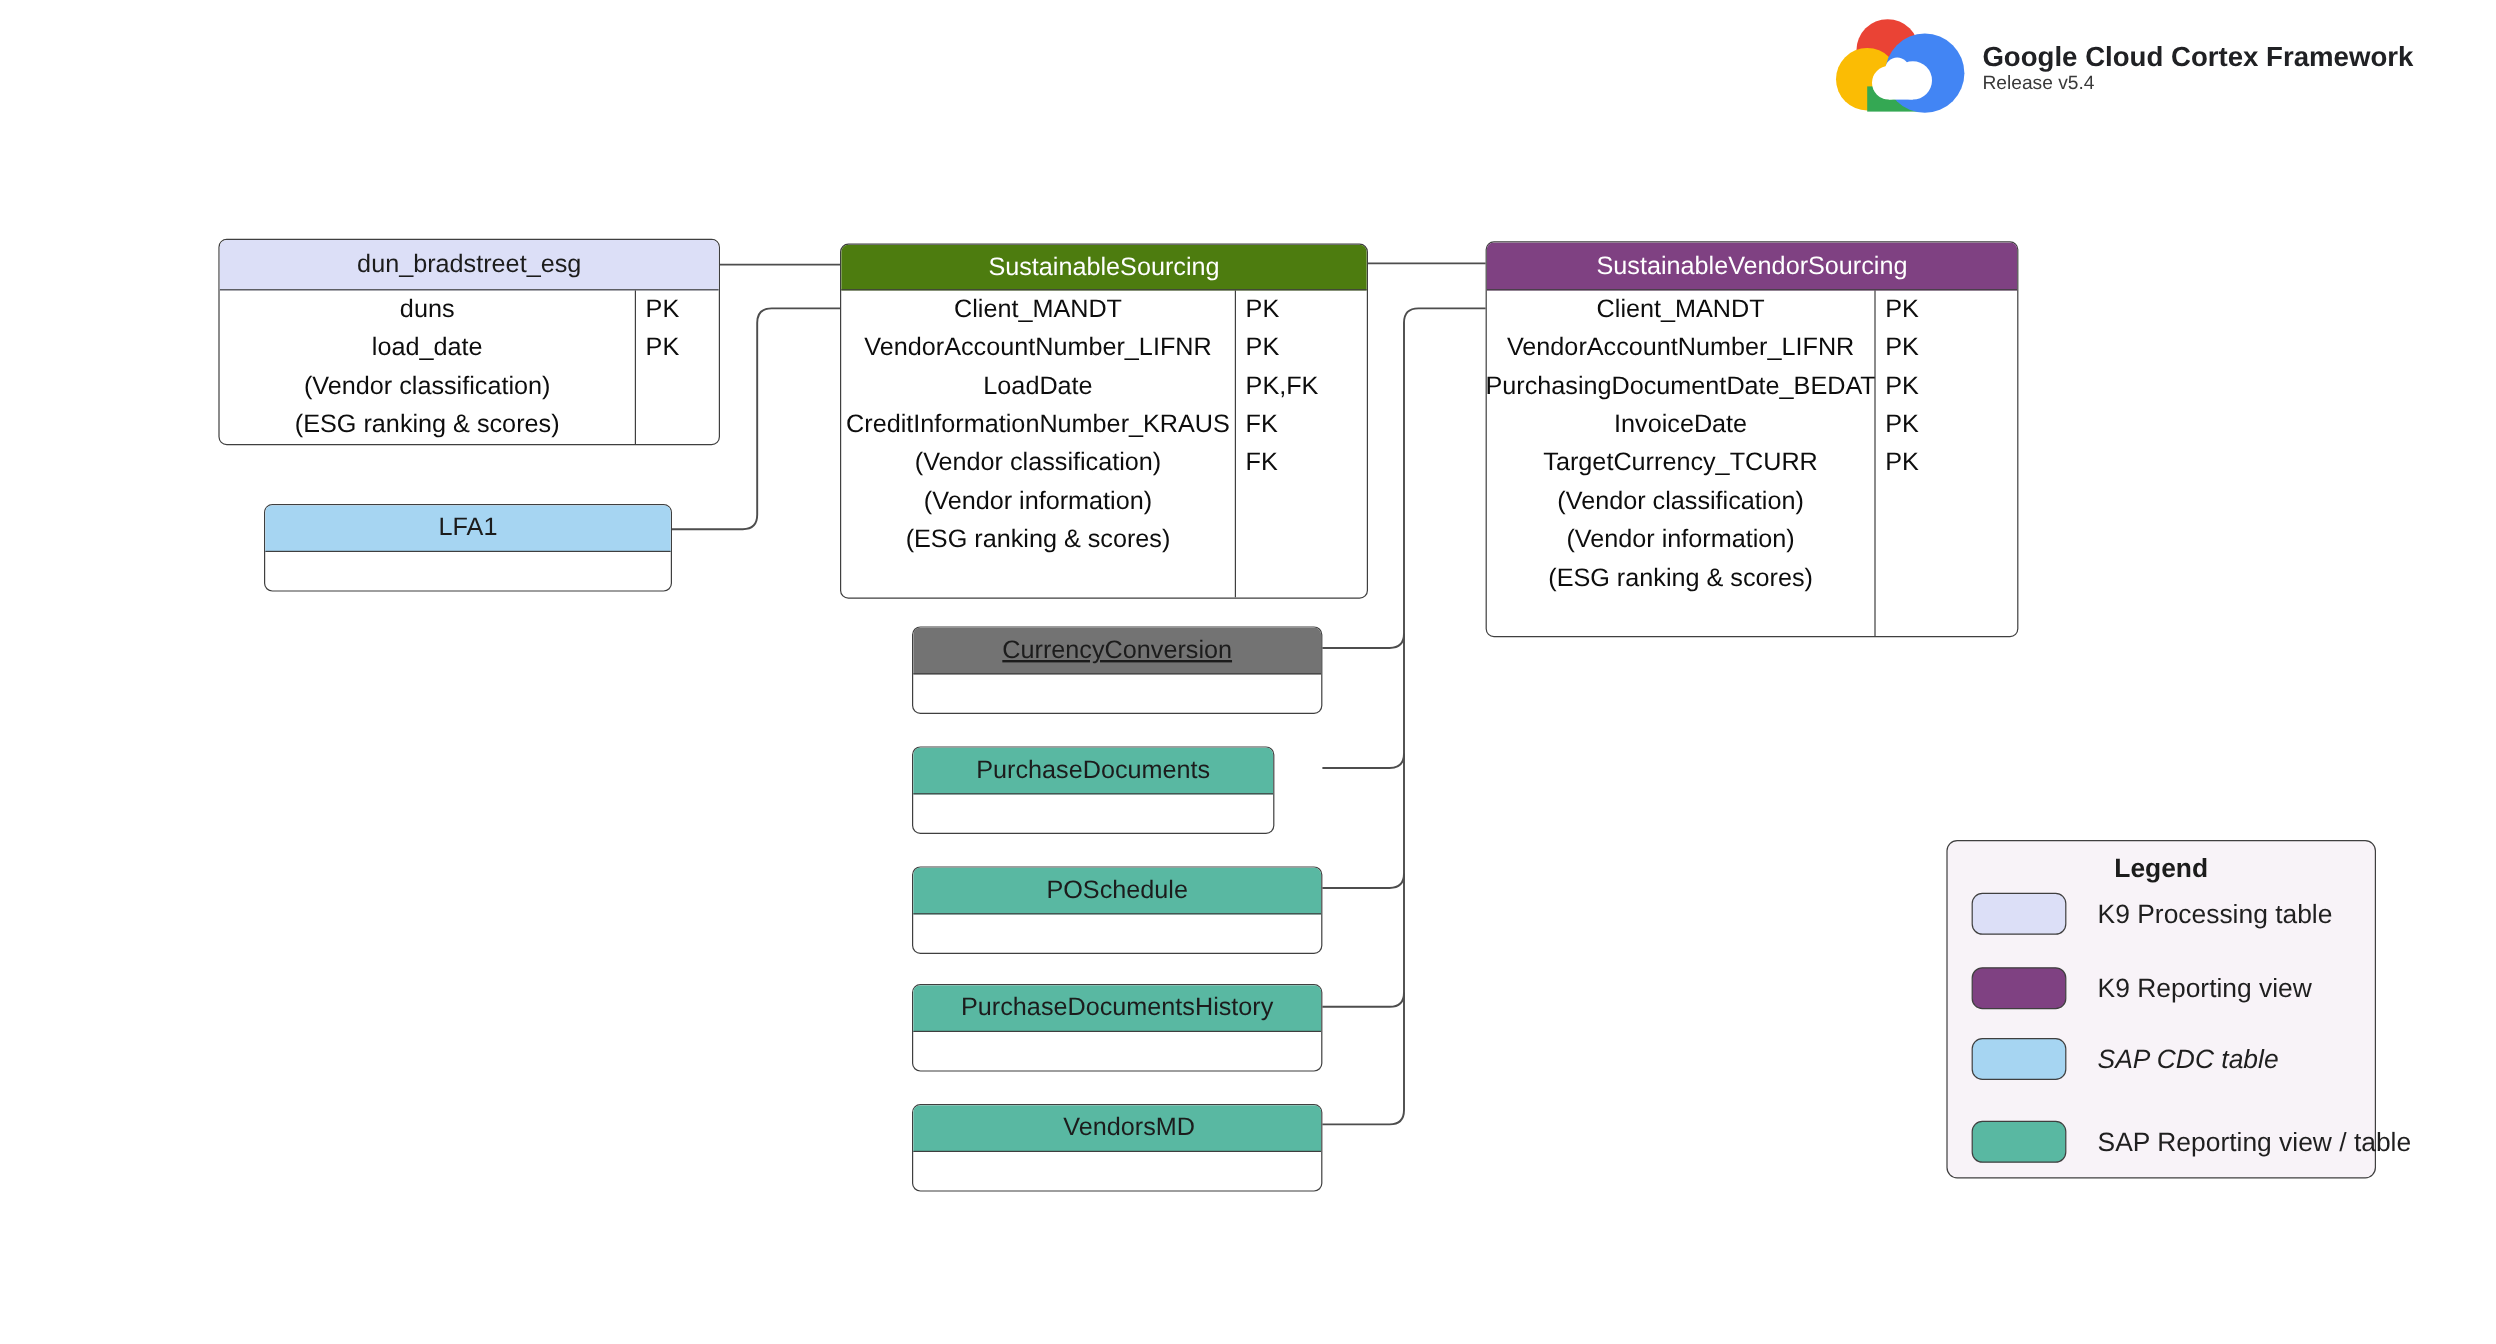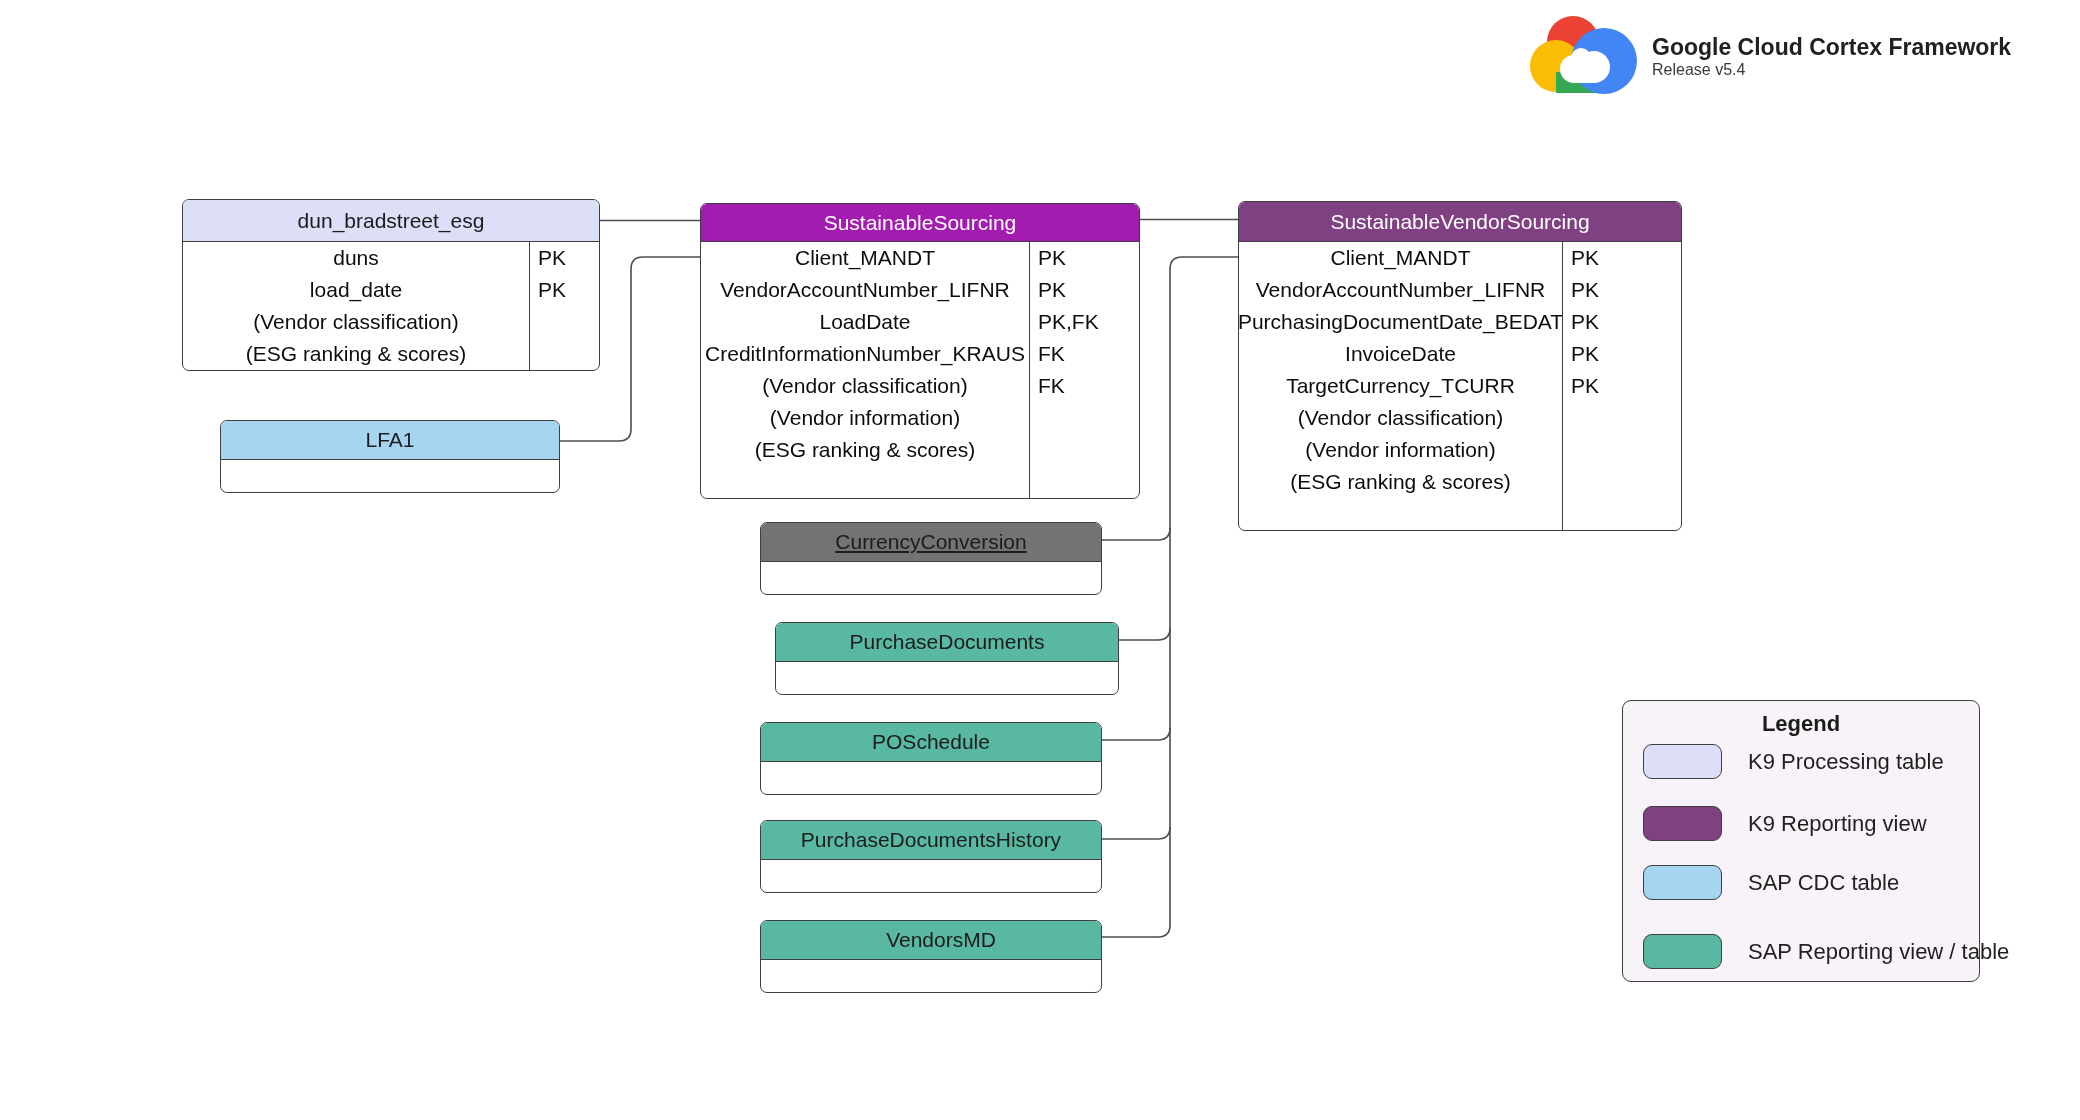--- a/index.html
+++ b/index.html
@@ -96,21 +96,21 @@
 <div class="table" style="left:220px;top:420px;width:340px;">
   <div class="thead" style="height: 38px; background: rgb(166, 213, 242); color: rgb(28, 28, 28);">LFA1</div>
   <div class="tbody">
     <div class="col-names">
       <div class="cell empty"></div>
     </div>
   </div>
 </div>
 
 <div class="table" style="left:700px;top:203px;width:440px;">
-  <div class="thead" style="height: 37px; background: #a21caf; color: rgb(255, 255, 255);">SustainableSourcing</div>
+  <div class="thead" style="height: 37px; background: #4d7c0f; color: rgb(255, 255, 255);">SustainableSourcing</div>
   <div class="tbody">
     <div class="col-names">
       <div class="cell">Client_MANDT</div>
       <div class="cell">VendorAccountNumber_LIFNR</div>
       <div class="cell">LoadDate</div>
       <div class="cell">CreditInformationNumber_KRAUS</div>
       <div class="cell">(Vendor classification)</div>
       <div class="cell">(Vendor information)</div>
       <div class="cell">(ESG ranking &amp; scores)</div>
     </div>
@@ -156,21 +156,21 @@
 
 <div class="table" style="left:760px;top:522px;width:342px;">
   <div class="thead" style="height: 38px; background: #737373; color: rgb(28, 28, 28); text-decoration: underline;">CurrencyConversion</div>
   <div class="tbody">
     <div class="col-names">
       <div class="cell empty"></div>
     </div>
   </div>
 </div>
 
-<div class="table" style="left:760px;top:622px;width:344px;margin-left:15px;">
+<div class="table" style="left:760px;top:622px;width:302px;">
   <div class="thead" style="height: 38px; background: rgb(89, 184, 162); color: rgb(28, 28, 28);">PurchaseDocuments</div>
   <div class="tbody">
     <div class="col-names">
       <div class="cell empty"></div>
     </div>
   </div>
 </div>
 
 <div class="table" style="left:760px;top:722px;width:342px;">
   <div class="thead" style="height: 38px; background: rgb(89, 184, 162); color: rgb(28, 28, 28);">POSchedule</div>
@@ -202,17 +202,17 @@
 <div class="legend" style="background: rgb(248, 243, 248);">
   <div class="legend-title">Legend</div>
 
   <div class="swatch" style="top: 43px; background: rgb(220, 223, 247);"></div>
   <div class="legend-label" style="top:43px;">K9 Processing table</div>
 
   <div class="swatch" style="top: 105px; background: rgb(127, 65, 130);"></div>
   <div class="legend-label" style="top:105px;">K9 Reporting view</div>
 
   <div class="swatch" style="top: 164px; background: rgb(166, 213, 242);"></div>
-  <div class="legend-label" style="top:164px;">SAP CDC table</div>
+  <div class="legend-label" style="top:164px;font-style:italic;">SAP CDC table</div>
 
   <div class="swatch" style="top: 233px; background: rgb(89, 184, 162);"></div>
   <div class="legend-label" style="top:233px;">SAP Reporting view / table</div>
 </div>
 
 </body></html>

